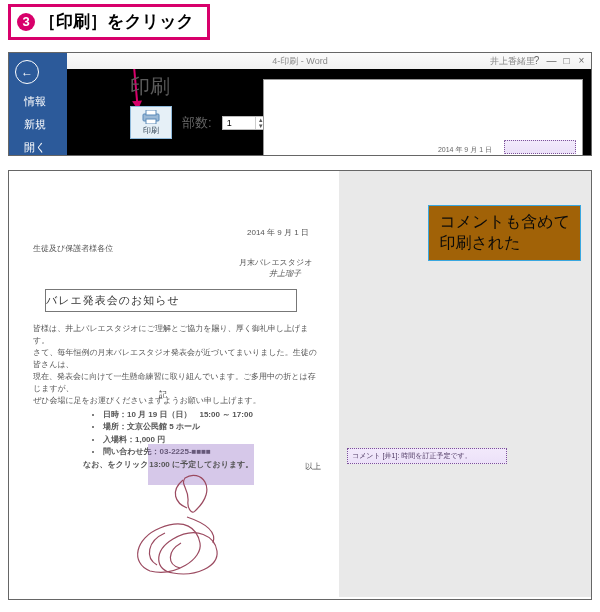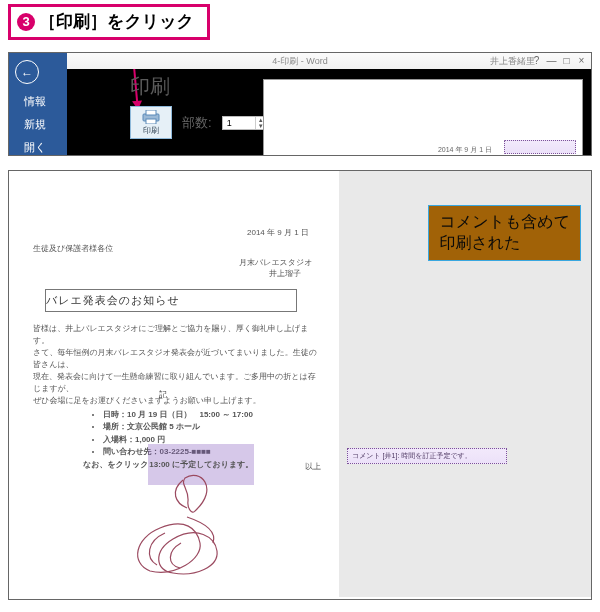--- a/index.html
+++ b/index.html
@@ -173,21 +173,21 @@
   }
   .page-gray {
     position: absolute;
     top: 0; left: 330px; right: 0;
     height: 426px;
     background: #e9e9e9;
   }
   .p-date { position: absolute; left: 238px; top: 56px; font-size: 8px; color: #555; }
   .p-to   { position: absolute; left: 24px; top: 72px;  font-size: 8px; color: #555; }
   .p-from1{ position: absolute; left: 230px; top: 86px; font-size: 8px; color: #555; }
-  .p-from2{ position: absolute; left: 260px; top: 97px; font-size: 8px; color: #555; }
+  .p-from2{ position: absolute; left: 260px; top: 97px; font-size: 8px; color: #555; font-style: italic; }
   .p-titlebox {
     position: absolute;
     left: 36px; top: 118px;
     width: 250px;
     border: 1px solid #777;
     padding: 3px 0;
     text-align: left;
     font-size: 11px;
     color: #333;
     letter-spacing: 1px;

